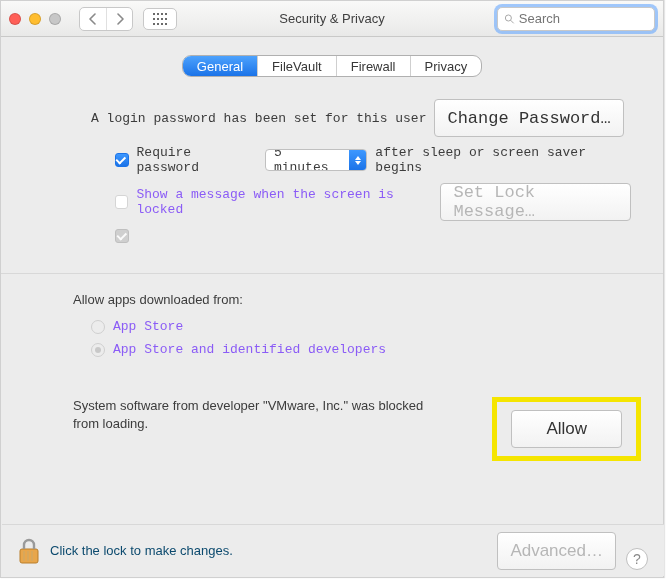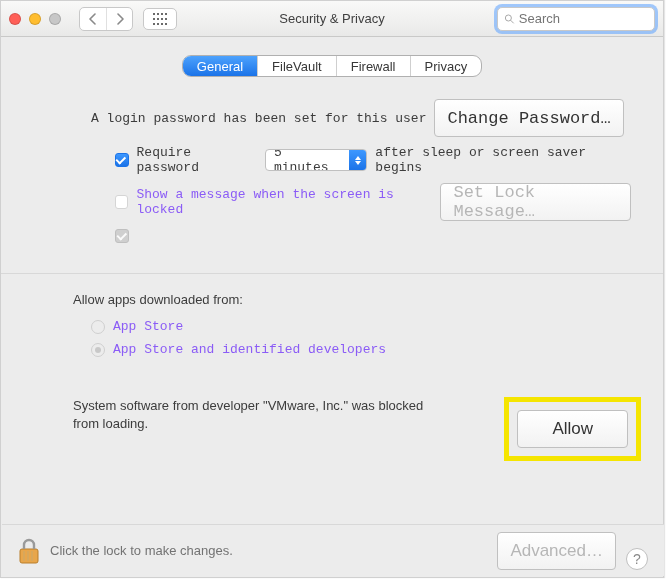--- a/index.html
+++ b/index.html
@@ -138,33 +138,33 @@
     .radio.selected::after{
       content:""; width:6px; height:6px; border-radius:50%; background:#c8c8c8;
     }
     .blockrow{
       display:flex; align-items:flex-start; margin-top: 40px;
       padding-left:50px;
     }
     .blockrow .msg{ max-width:360px; font-size:13px; color:#3c3c3c; line-height:1.35;}
     .allowwrap{
       margin-left:auto;
-      padding: 8px 8px;
+      padding: 8px 14px;
       border: 5px solid #f5e500;
     }
     .allowwrap .pushbtn{ padding: 2px 34px; }
     
     .footer{
       position:absolute; left:1px; bottom:1px; width:662px; height:52px;
       border-top:1px solid #d8d8d8;
       display:flex; align-items:center; padding:0 16px; gap:10px;
       background:#ececec;
     }
     .lockicon{ width:22px; height:26px; }
-    .footertext{ font-size:13px; color:#737373;}
+    .footertext{ font-size:13px; color:#0c4a6e;}
     .footer-right{margin-left:auto; display:flex; align-items:flex-end; gap:10px;}
     .helpbtn{
       width:22px; height:22px; border-radius:50%;
       border:1px solid #c0c0c0; background:#fff; color:#8a8a8a;
       display:flex;align-items:center;justify-content:center; font-size:14px;
     }
     .window{ position:relative; height:578px;}
   </style>
 </head>
 <body>

